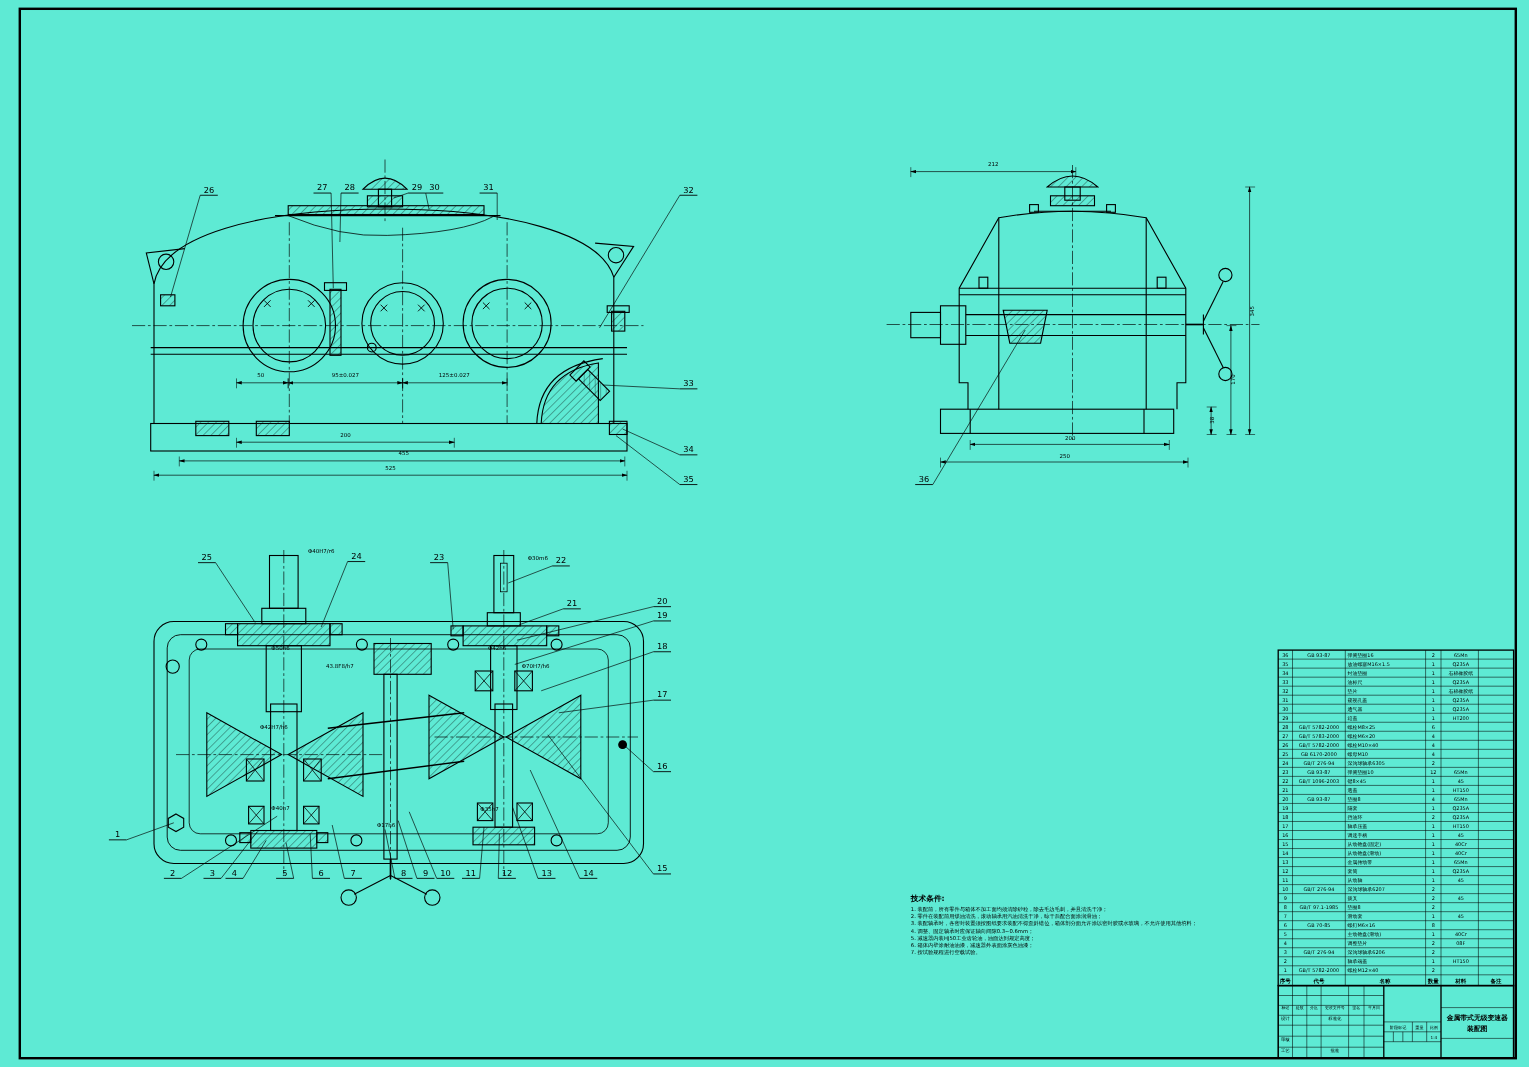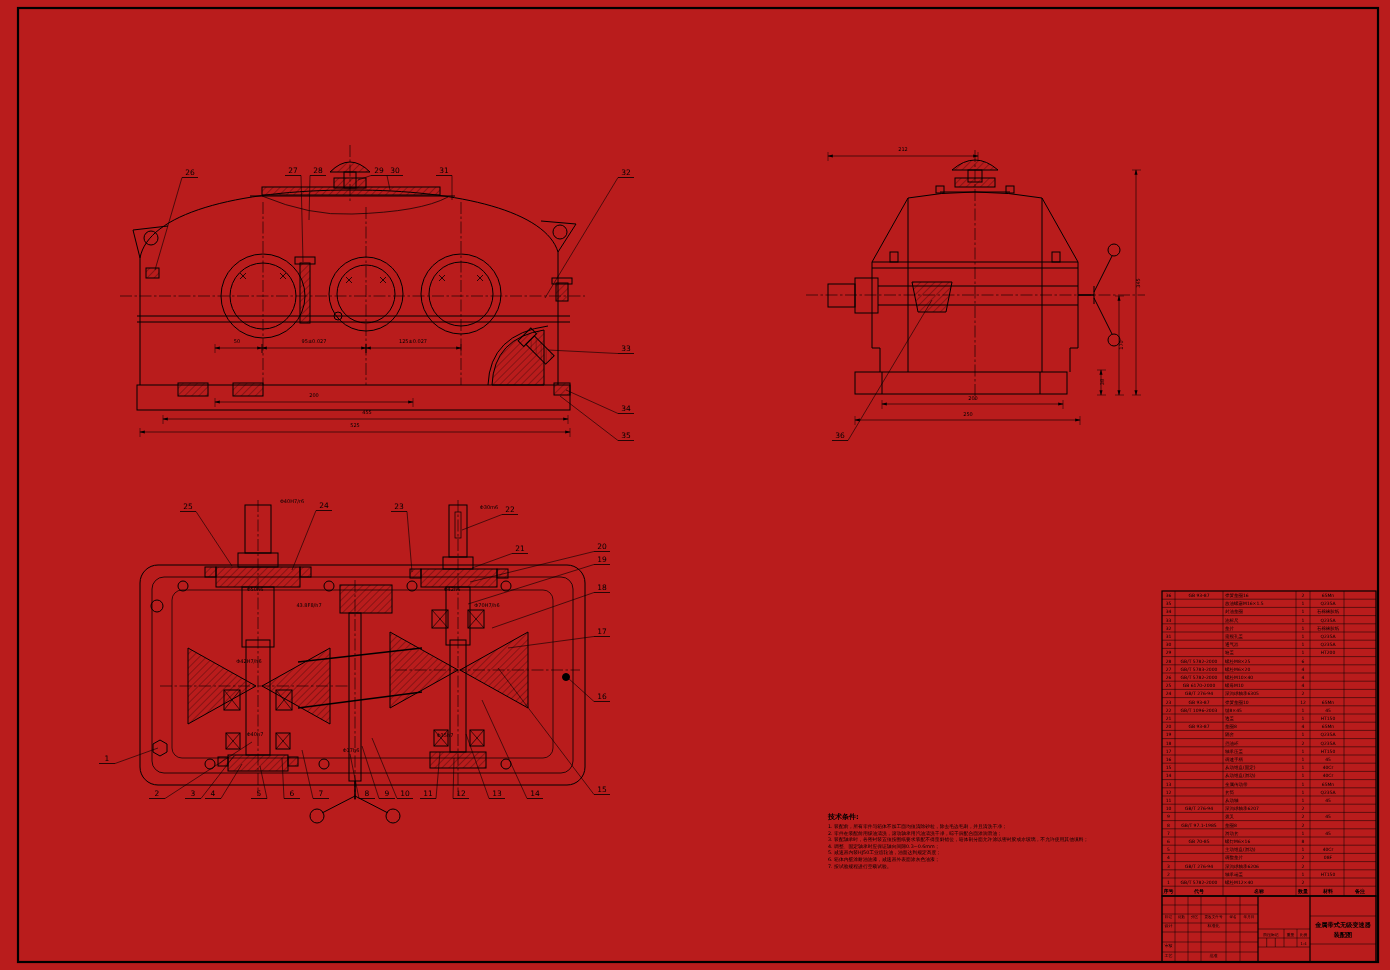--- a/index.html
+++ b/index.html
@@ -1,16 +1,16 @@
 <!DOCTYPE html>
 <html><head>
 <meta charset="utf-8">
 <style>
   html,body{margin:0;padding:0;background:#e8e8e8;}
-  .sheet{position:relative;width:1390px;height:970px;background:#b91c1c;overflow:hidden;
+  .sheet{position:relative;width:1390px;height:970px;background:#5eead4;overflow:hidden;
          font-family:"DejaVu Sans", sans-serif;}
   svg{position:absolute;left:0;top:0;}
   svg text{fill:#000;font-family:"DejaVu Sans", sans-serif;}
   .cl{stroke:#000;stroke-width:0.6;stroke-dasharray:12 2.5 2.5 2.5;fill:none;}
 </style>
 </head>
 <body>
 
 <div class="sheet">
 <svg id="cad" width="1390" height="970" viewBox="0 0 1390 970">

